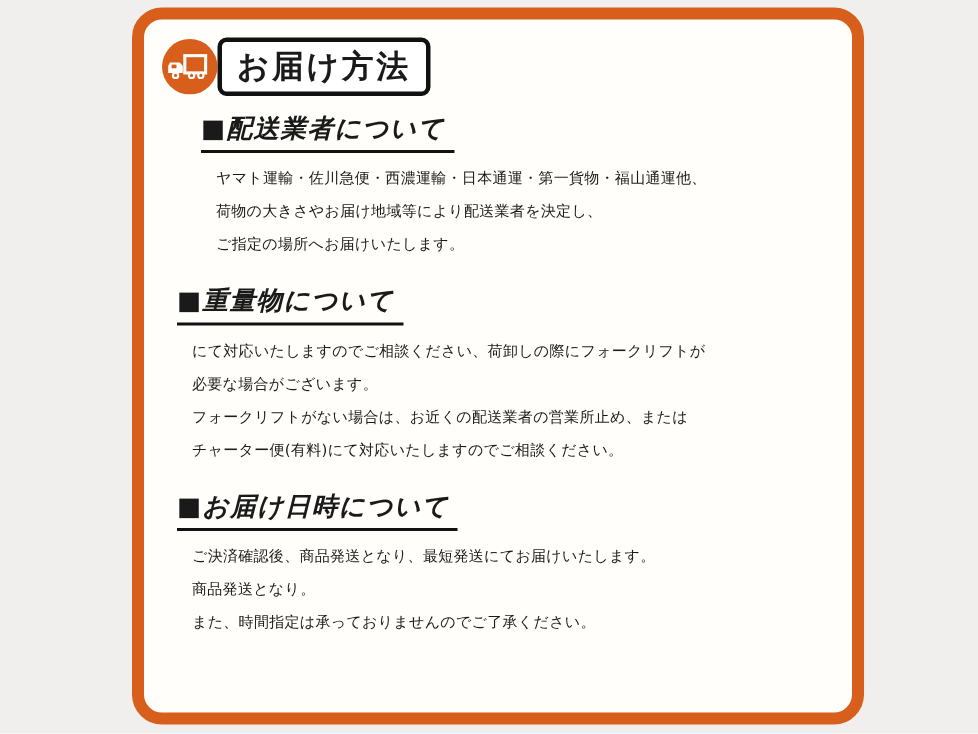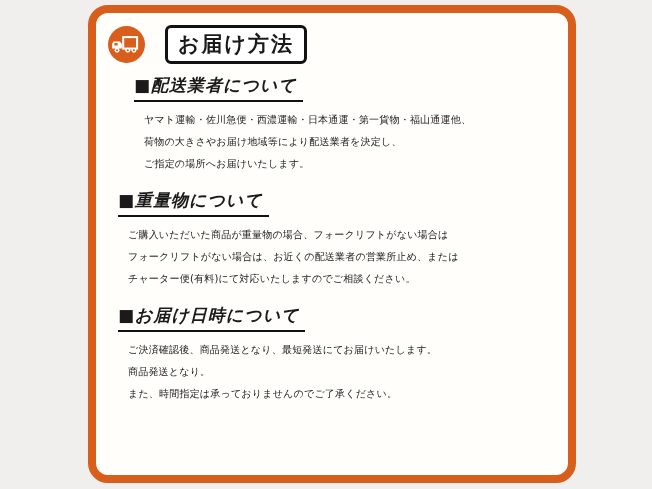--- a/index.html
+++ b/index.html
@@ -14,21 +14,21 @@
     position:absolute;
     left:88px;top:5px;
     width:472px;height:462px;
     background:#fffefb;
     border:8px solid #d85e1c;
     border-radius:20px;
   }
   .header-row{
     display:flex;align-items:center;
     margin:12px 0 0 12px;
-    gap:20px;
+    gap:0;
   }
   .truck-circle{
     width:37px;height:37px;flex:0 0 auto;
     display:block;
   }
   .title-box{
     border:3px solid #111;
     border-radius:6px;
     padding:2px 10px 3px 10px;
     font-size:21px;
@@ -87,21 +87,22 @@
     <div class="sec-body">
       <div class="line">ヤマト運輸・佐川急便・西濃運輸・日本通運・第一貨物・福山通運他、</div>
       <div class="line">荷物の大きさやお届け地域等により配送業者を決定し、</div>
       <div class="line">ご指定の場所へお届けいたします。</div>
     </div>
   </div>
 
   <div class="section next">
     <div class="sec-heading">■重量物について</div>
     <div class="sec-body">
-      <div class="line">ご購入いただいた商品が重量物の場合、フォークリフトがない場合は</div>
+      <div class="line">にて対応いたしますのでご相談ください、荷卸しの際にフォークリフトが</div>
+      <div class="line">必要な場合がございます。</div>
       <div class="line">フォークリフトがない場合は、お近くの配送業者の営業所止め、または</div>
       <div class="line">チャーター便(有料)にて対応いたしますのでご相談ください。</div>
     </div>
   </div>
 
   <div class="section next">
     <div class="sec-heading">■お届け日時について</div>
     <div class="sec-body">
       <div class="line">ご決済確認後、商品発送となり、最短発送にてお届けいたします。</div>
       <div class="line">商品発送となり。</div>

